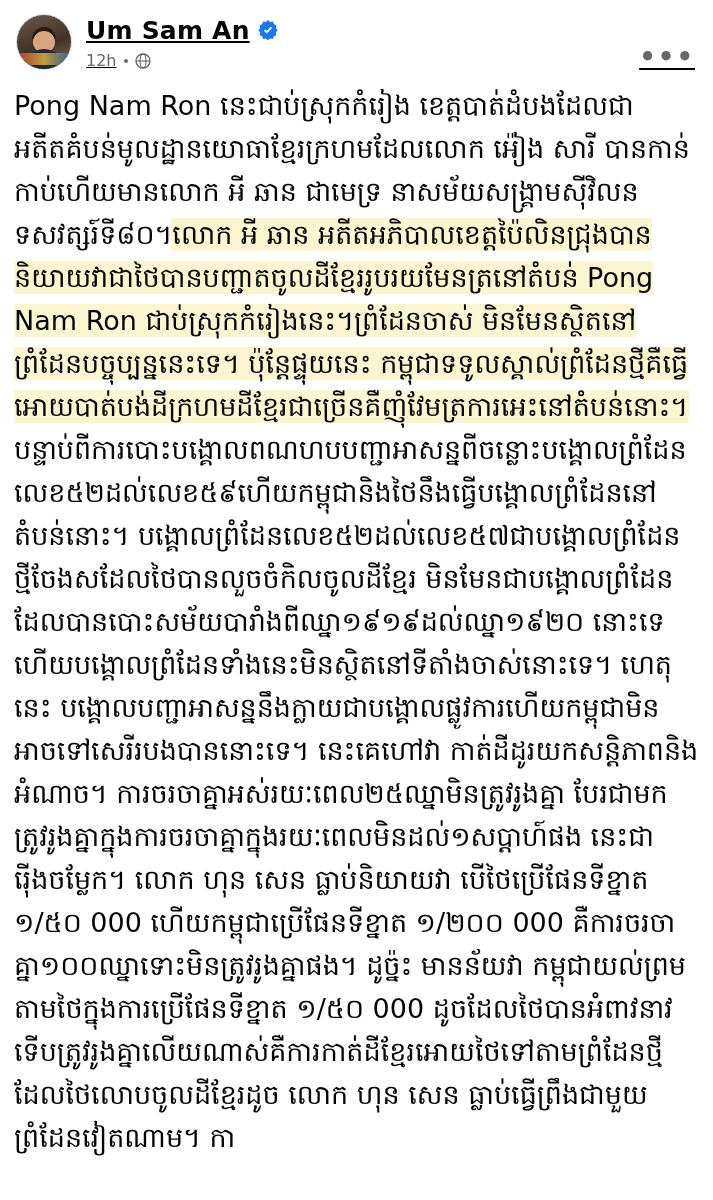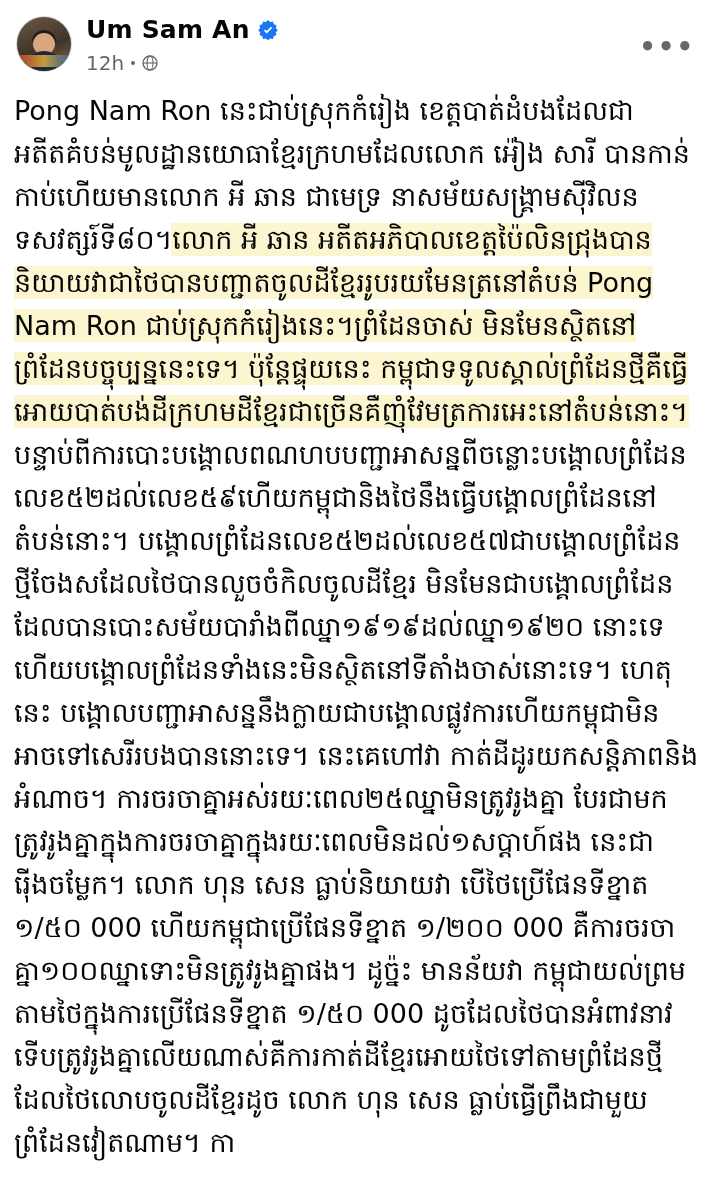--- a/index.html
+++ b/index.html
@@ -16,22 +16,23 @@
   }
   .post {
     width: 713px;
     height: 1200px;
     background: #ffffff;
     position: relative;
   }
   
   .post-header {
     display: flex;
-    align-items: center;
+    align-items: flex-end;
     padding: 14px 16px 4px 16px;
+    text-decoration: underline;
   }
   .avatar {
     width: 56px;
     height: 56px;
     border-radius: 50%;
     flex: 0 0 56px;
     position: relative;
     overflow: hidden;
     background: linear-gradient(160deg, #6d5a44 0%, #3f3328 55%, #8d6f4f 100%);
     border: 1px solid #d8dade;
@@ -97,21 +98,21 @@
     height: 22px;
     flex: 0 0 22px;
     display: block;
   }
   .meta-row {
     display: flex;
     align-items: center;
     gap: 7px;
     margin-top: 7px;
     color: #65676b;
-    font-size: 20px;
+    font-size: 16px;
   }
   .meta-dot {
     width: 4px;
     height: 4px;
     border-radius: 50%;
     background: #65676b;
     display: inline-block;
   }
   .globe-icon {
     width: 16px;

